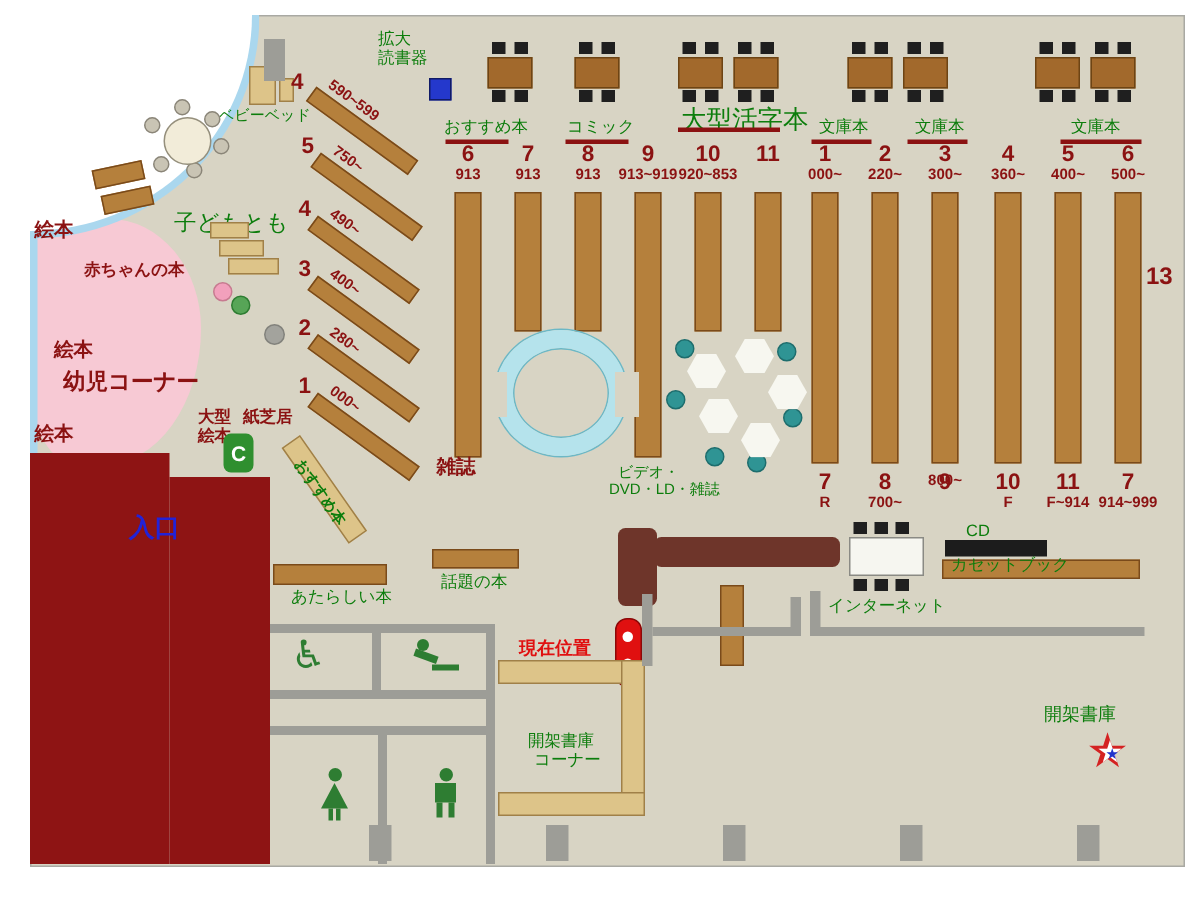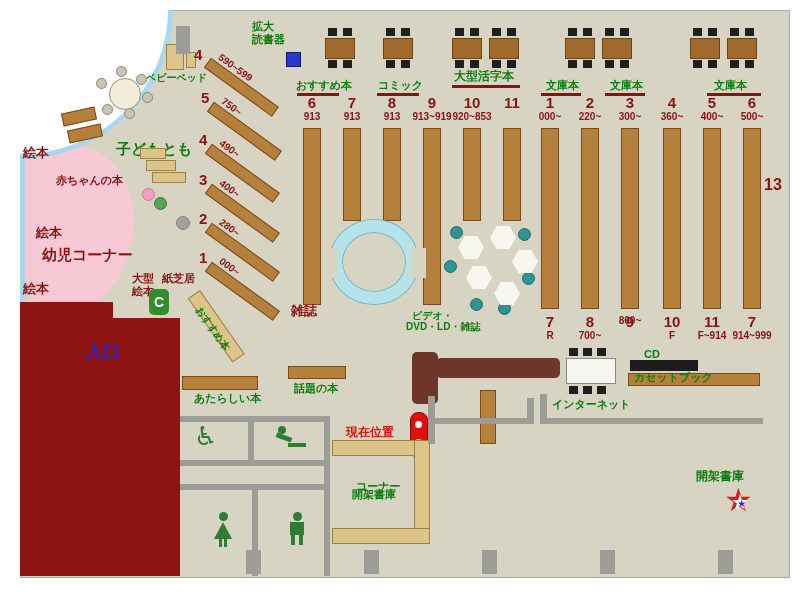--- a/index.html
+++ b/index.html
@@ -1,21 +1,21 @@
 <!DOCTYPE html>
 <html><head>
 <meta charset="utf-8">
 <style>
   html,body{margin:0;padding:0;background:#fff}
   #stage{position:relative;width:800px;height:600px;background:#fff;overflow:hidden;
          font-family:"Liberation Sans","DejaVu Sans",sans-serif}
   .abs{position:absolute}
   .t{position:absolute;white-space:nowrap;line-height:1.15}
   .maroon{color:#8b1212;font-weight:bold}
-  .green{color:#0c7d0c;font-weight:bold}
+  .green{color:#0c7d0c;font-weight:normal}
   .shelf{position:absolute;background:#b5803c;border:1px solid #7a4a1a;box-sizing:border-box}
   .tanb{position:absolute;background:#ddc489;border:1px solid #a08048;box-sizing:border-box}
   .wall{position:absolute;background:#9d9d97}
   .chair{position:absolute;width:9px;height:8px;background:#1f1f1f}
   .ttable{position:absolute;left:0;top:10px;width:30px;height:21px;background:#a2692c;border:1px solid #6d4414;box-sizing:border-box}
   .dot{position:absolute;border-radius:50%}
   .hex{position:absolute;width:26px;height:23px;background:#f7f7f0;filter:drop-shadow(0 0 1px #888);
        clip-path:polygon(25% 0,75% 0,100% 50%,75% 100%,25% 100%,0 50%)}
   .teal{position:absolute;width:13px;height:13px;border-radius:50%;background:#2f9494;border:1px solid #1d6d6d;box-sizing:border-box}
   .diag{position:absolute;transform:rotate(36deg);transform-origin:0 0}
@@ -171,21 +171,21 @@
   <div class="abs" style="left:727px;top:28px;width:30px;height:40px">
       <div class="chair" style="left:3px;top:0"></div>
       <div class="chair" style="left:18px;top:0"></div>
       <div class="ttable"></div>
       <div class="chair" style="left:3px;top:32px"></div>
       <div class="chair" style="left:18px;top:32px"></div>
     </div>
 
   <span class="t green" style="left:296px;top:79px;font-size:11px">おすすめ本</span>
   <span class="t green" style="left:378px;top:79px;font-size:11px">コミック</span>
-  <span class="t green" style="left:454px;top:70px;font-size:12px">大型活字本</span>
+  <span class="t green" style="left:454px;top:70px;font-size:17px">大型活字本</span>
   <span class="t green" style="left:546px;top:79px;font-size:11px">文庫本</span>
   <span class="t green" style="left:610px;top:79px;font-size:11px">文庫本</span>
   <span class="t green" style="left:714px;top:79px;font-size:11px">文庫本</span>
   <div class="tick" style="left:297px;top:93px;width:42px"></div>
   <div class="tick" style="left:377px;top:93px;width:42px"></div>
   <div class="tick" style="left:452px;top:85px;width:68px"></div>
   <div class="tick" style="left:541px;top:93px;width:40px"></div>
   <div class="tick" style="left:605px;top:93px;width:40px"></div>
   <div class="tick" style="left:707px;top:93px;width:54px"></div>
 
@@ -273,21 +273,21 @@
   <span class="t" style="left:346px;top:426px;font-size:12px;font-weight:bold;color:#e01010">現在位置</span>
   <div class="abs" style="left:410px;top:412px;width:16px;height:44px;background:#e01010;border:1px solid #8c0808;border-radius:8px">
     <div class="dot" style="left:4px;top:8px;width:7px;height:7px;background:#fff"></div>
     <div class="dot" style="left:4px;top:26px;width:7px;height:7px;background:#fff"></div>
   </div>
 
   <div class="tanb" style="left:332px;top:440px;width:98px;height:16px"></div>
   <div class="tanb" style="left:414px;top:440px;width:16px;height:104px"></div>
   <div class="tanb" style="left:332px;top:528px;width:98px;height:16px"></div>
   <span class="t green" style="left:352px;top:488px;font-size:11px">開架書庫</span>
-  <span class="t green" style="left:356px;top:480px;font-size:11px">コーナー</span>
+  <span class="t green" style="left:356px;top:501px;font-size:11px">コーナー</span>
 
   <div class="abs" style="left:566px;top:348px;width:50px;height:48px">
     <div class="chair" style="left:3px;top:0"></div>
     <div class="chair" style="left:17px;top:0"></div>
     <div class="chair" style="left:31px;top:0"></div>
     <div class="abs" style="left:0;top:10px;width:50px;height:26px;background:#f6f6f0;border:1px solid #8a8a84;box-sizing:border-box"></div>
     <div class="chair" style="left:3px;top:38px"></div>
     <div class="chair" style="left:17px;top:38px"></div>
     <div class="chair" style="left:31px;top:38px"></div>
   </div>

